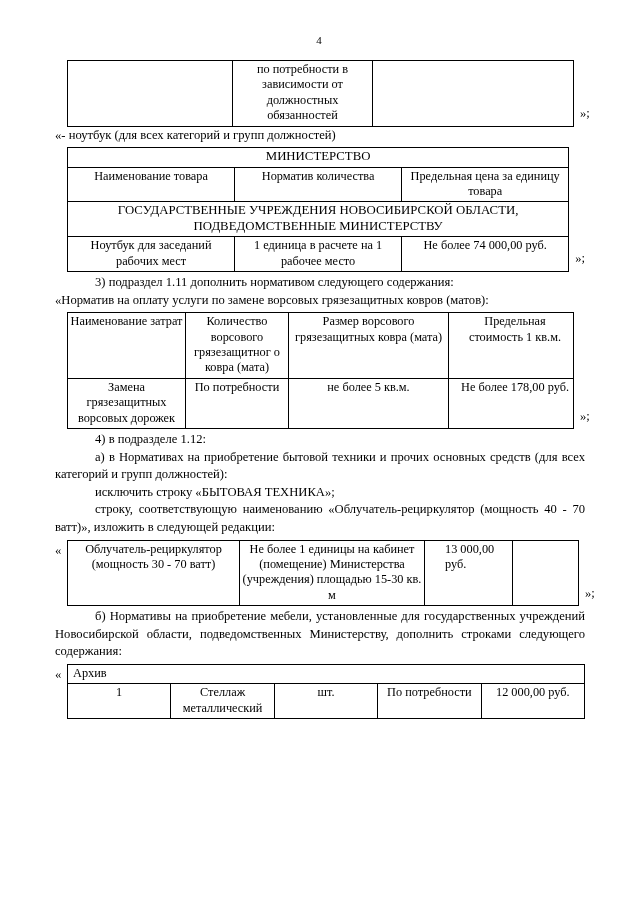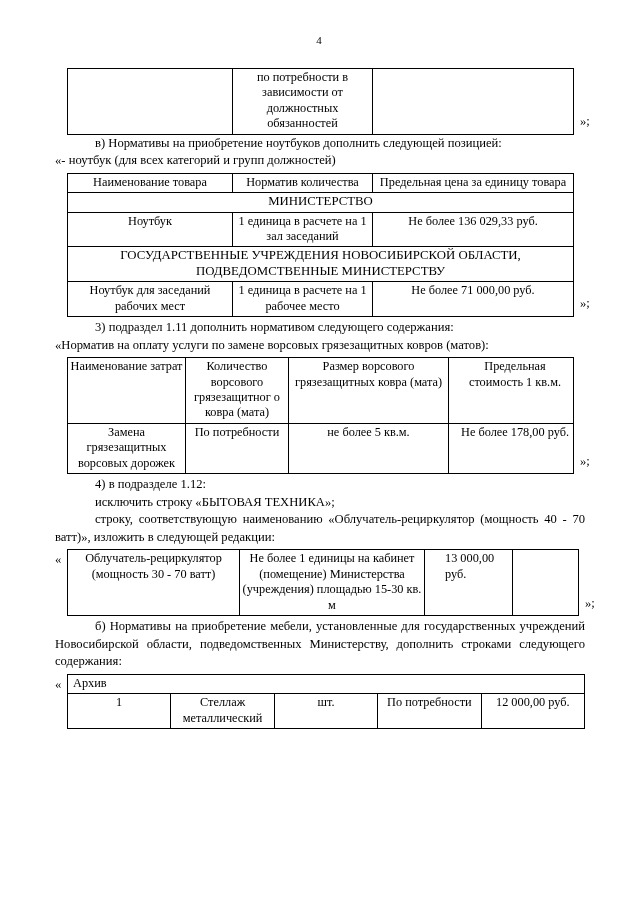--- a/index.html
+++ b/index.html
@@ -30,21 +30,21 @@
     text-align: center;
     font-size: 11px;
     line-height: 14px;
     padding-top: 33px;
     margin-left: -2px;
     letter-spacing: 0.2px;
   }
 
   
   .content {
-    margin: 8px auto;
+    margin: 0 auto;
     width: 530px;
     padding-top: 10px;
   }
 
   
   p.para {
     margin: 0;
     font-size: 12.6px;
     line-height: 17.6px;
     text-align: justify;
@@ -160,48 +160,42 @@
               <td class="c1 blank"></td>
               <td class="c2">по потребности в зависимости от должностных обязанностей</td>
               <td class="c3 blank"></td>
             </tr>
           </tbody>
         </table>
         <div class="guil-close">»;</div>
       </div>
     </div>
 
-    <p class="para indent">в) Нормативы на приобретение ноутбуков дополнить следующей позицией:</p>
     <p class="para noindent">«- ноутбук (для всех категорий и групп должностей)</p>
 
     <div class="tbl-wrap">
       <div class="tbl-row-flex">
         <div class="guil-spacer"></div>
         <table class="doc t-laptop">
           <tbody>
+            <tr>
+              <td class="section" colspan="3">МИНИСТЕРСТВО</td>
+            </tr>
             <tr>
               <td class="c1">Наименование товара</td>
               <td class="c2">Норматив количества</td>
               <td class="c3">Предельная цена за единицу товара</td>
             </tr>
             <tr>
-              <td class="section" colspan="3">МИНИСТЕРСТВО</td>
-            </tr>
-            <tr>
-              <td class="c1">Ноутбук</td>
-              <td class="c2">1 единица в расчете на 1 зал заседаний</td>
-              <td class="c3">Не более 136 029,33   руб.</td>
-            </tr>
-            <tr>
               <td class="section" colspan="3">ГОСУДАРСТВЕННЫЕ УЧРЕЖДЕНИЯ НОВОСИБИРСКОЙ ОБЛАСТИ, ПОДВЕДОМСТВЕННЫЕ МИНИСТЕРСТВУ</td>
             </tr>
             <tr>
               <td class="c1">Ноутбук для заседаний рабочих мест</td>
               <td class="c2">1 единица в расчете на 1 рабочее место</td>
-              <td class="c3">Не более 71 000,00 руб.</td>
+              <td class="c3">Не более 74 000,00 руб.</td>
             </tr>
           </tbody>
         </table>
         <div class="guil-close">»;</div>
       </div>
     </div>
 
     <p class="para indent gap-top">3) подраздел 1.11 дополнить нормативом следующего содержания:</p>
     <p class="para noindent">«Норматив на оплату услуги по замене ворсовых грязезащитных ковров (матов):</p>
 
@@ -222,20 +216,21 @@
               <td class="c3">не более 5 кв.м.</td>
               <td class="c4">Не более 178,00 руб.</td>
             </tr>
           </tbody>
         </table>
         <div class="guil-close">»;</div>
       </div>
     </div>
 
     <p class="para indent gap-top">4) в подразделе 1.12:</p>
+    <p class="para indent">а) в Нормативах на приобретение бытовой техники и прочих основных средств (для всех категорий и групп должностей):</p>
     <p class="para indent">исключить строку «БЫТОВАЯ ТЕХНИКА»;</p>
     <p class="para indent">строку, соответствующую наименованию «Облучатель-рециркулятор (мощность 40 - 70 ватт)», изложить в следующей редакции:</p>
 
     <div class="tbl-wrap">
       <div class="tbl-row-flex">
         <div class="guil-open">«</div>
         <table class="doc t-irr">
           <tbody>
             <tr>
               <td class="c1">Облучатель-рециркулятор (мощность 30 - 70 ватт)</td>

